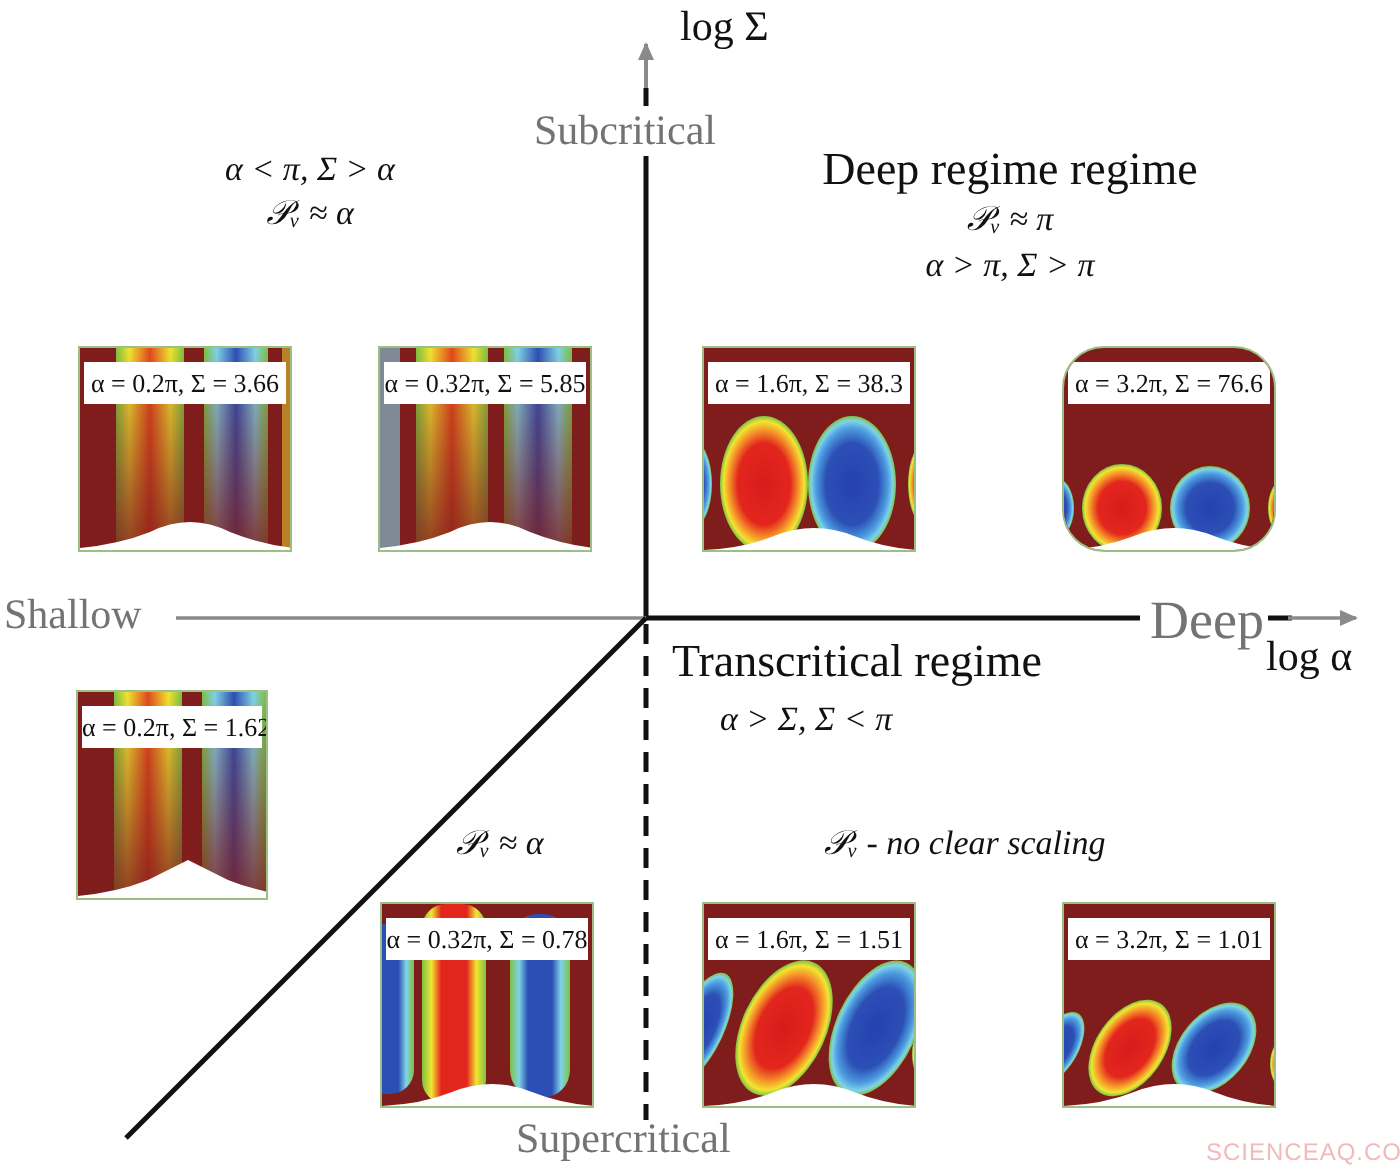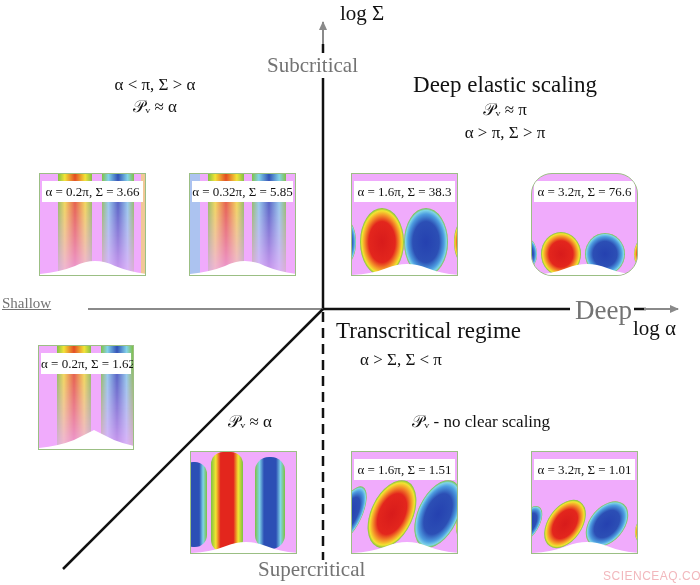--- a/index.html
+++ b/index.html
@@ -1,24 +1,24 @@
 <!DOCTYPE html>
 <html><head>
 <meta charset="utf-8">
 <style>
   html, body { margin:0; padding:0; background:#ffffff; }
   body { width:700px; height:585px; position:relative; overflow:hidden;
          font-family: "Liberation Serif", "DejaVu Serif", serif; color:#111; }
   .abs { position:absolute; }
   svg.axes { position:absolute; left:0; top:0; }
   .title { font-size:23px; white-space:nowrap; }
-  .cond { font-size:17px; white-space:nowrap; }
+  .cond { font-size:17px; font-style:italic; white-space:nowrap; }
   .gray { color:#737373; }
   .panel { position:absolute; width:107px; height:103px; overflow:hidden;
-           background:#f0abfc; border:1px solid #9bbf84; box-sizing:border-box; }
+           background:#7f1d1d; border:1px solid #9bbf84; box-sizing:border-box; }
   .panel svg { position:absolute; left:0; top:0; }
   .plabel { position:absolute; left:2px; right:2px; top:7px; height:21px;
             background:#fff; font-size:13px; line-height:21px; text-align:center;
             white-space:nowrap; font-style:normal; }
   .watermark { font-family:"Liberation Sans", sans-serif; font-size:12px; color:#f2b8bd; letter-spacing:0.5px; }
 </style>
 </head>
 <body>
 
 <svg class="axes" width="700" height="585">
@@ -39,32 +39,32 @@
   <line x1="634" y1="309" x2="646" y2="309" stroke="#111" stroke-width="2.5"></line>
   <line x1="644" y1="309" x2="678" y2="309" stroke="#8a8a8a" stroke-width="1.8" marker-end="url(#arrowGray)"></line>
 
   <line x1="323" y1="309" x2="63" y2="569" stroke="#111" stroke-width="2.5"></line>
 
   <line x1="323" y1="312" x2="323" y2="560" stroke="#111" stroke-width="2.5" stroke-dasharray="10,6"></line>
 </svg>
 
 <div class="abs title" style="left:340px; top:1px; font-size:21px;">log Σ</div>
 <div class="abs title gray" style="left:267px; top:53px; font-size:21px;">Subcritical</div>
-<div class="abs title gray" style="left:2px; top:295px; font-size:15px;text-decoration:underline;">Shallow</div>
+<div class="abs title gray" style="left:2px; top:295px; font-size:21px;">Shallow</div>
 <div class="abs title gray" style="left:575px; top:295px; font-size:27px;">Deep</div>
 <div class="abs title" style="left:633px; top:316px; font-size:21px;">log α</div>
 <div class="abs title gray" style="left:258px; top:557px; font-size:21px;">Supercritical</div>
 
 <div class="abs" style="left:20px; top:72px; width:270px; text-align:center;">
   <div class="cond" style="margin-top:3px;">α &lt; π, Σ &gt; α</div>
   <div class="cond" style="margin-top:2px;">𝒫ᵥ ≈ α</div>
 </div>
 
 <div class="abs" style="left:385px; top:72px; width:240px; text-align:center;">
-  <div class="title">Deep elastic scaling</div>
+  <div class="title">Deep regime regime</div>
   <div class="cond" style="margin-top:2px;">𝒫ᵥ ≈ π</div>
   <div class="cond" style="margin-top:3px;">α &gt; π, Σ &gt; π</div>
 </div>
 
 <div class="abs title" style="left:336px; top:318px;">Transcritical regime</div>
 <div class="abs cond" style="left:360px; top:350px;">α &gt; Σ, Σ &lt; π</div>
 <div class="abs cond" style="left:412px; top:412px;">𝒫ᵥ - no clear scaling</div>
 <div class="abs cond" style="left:228px; top:412px;">𝒫ᵥ ≈ α</div>
 
 <div class="panel" style="left:39px; top:173px;">
@@ -191,20 +191,21 @@
           <stop offset="0.7" stop-color="#2c4fb5"></stop>
           <stop offset="0.85" stop-color="#7fd4e8"></stop>
           <stop offset="1" stop-color="#7dc142"></stop>
         </linearGradient>
     </defs>
     <rect x="-10" y="10" width="26" height="85" rx="12" fill="url(#cb)"></rect>
     <rect x="20" y="0" width="32" height="100" rx="12" fill="url(#cr)"></rect>
     <rect x="64" y="5" width="30" height="92" rx="14" fill="url(#cb)"></rect>
     <path d="M0,104 L0,101 Q20,100 35,94 Q55,86 75,94 Q90,100 107,101 L107,104 Z" fill="#fff"></path>
   </svg>
+  <div class="plabel">α = 0.32π, Σ = 0.78</div>
 </div>
 
 <div class="panel" style="left:351px; top:451px;">
   <svg width="107" height="104">
     <ellipse cx="40" cy="62" rx="21" ry="36" fill="url(#rb)" transform="rotate(25 40 62)"></ellipse>
     <ellipse cx="86" cy="62" rx="20" ry="36" fill="url(#bb)" transform="rotate(25 86 62)"></ellipse>
     <ellipse cx="-2" cy="62" rx="12" ry="30" fill="url(#bb)" transform="rotate(25 -2 62)"></ellipse>
     <ellipse cx="112" cy="75" rx="8" ry="15" fill="url(#rb)"></ellipse>
     <path d="M0,104 L0,101 Q20,100 35,94 Q55,86 75,94 Q90,100 107,101 L107,104 Z" fill="#fff"></path>
   </svg>

